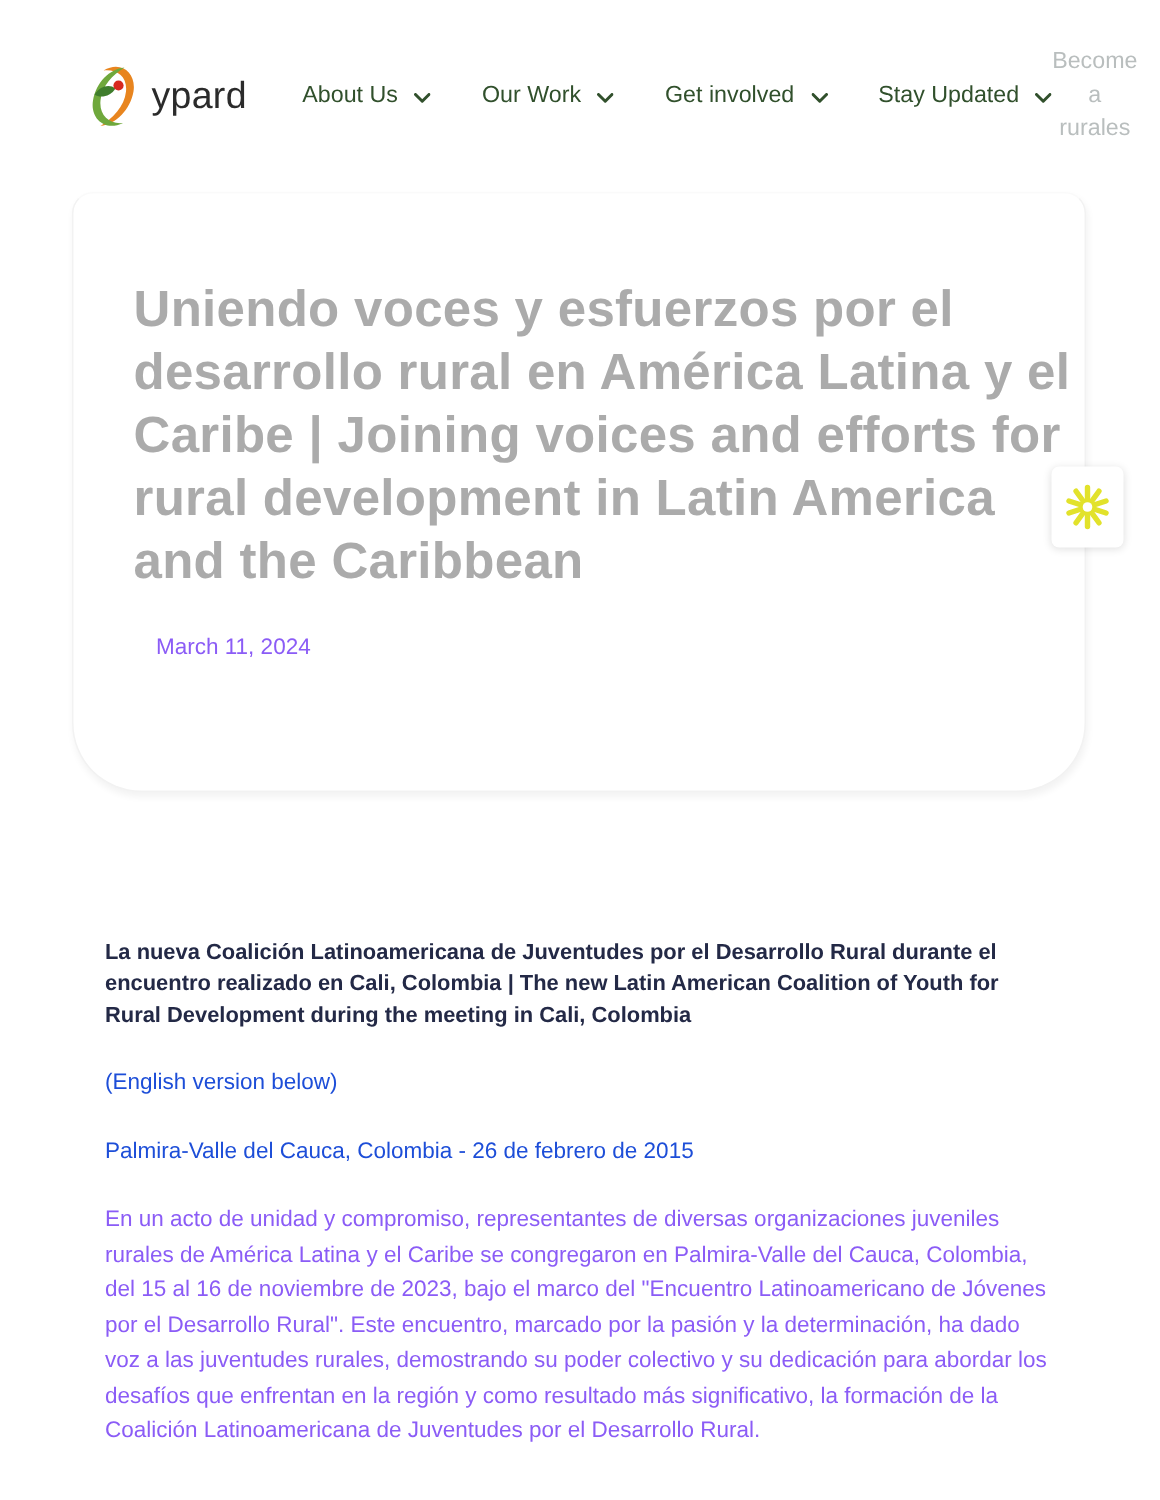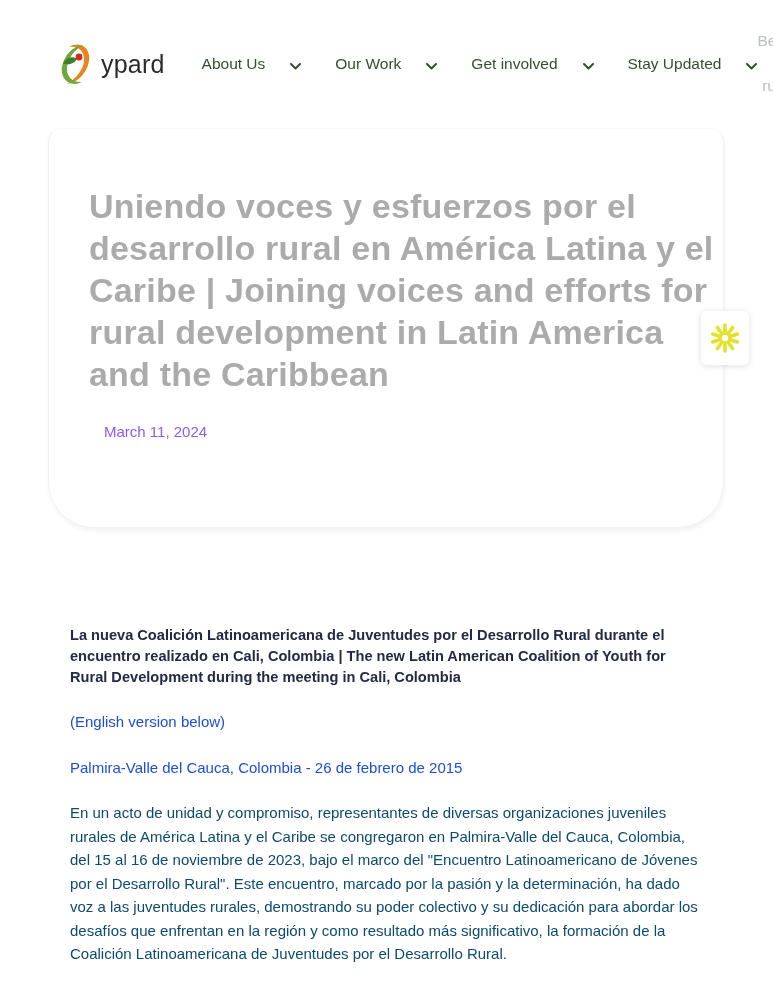--- a/index.html
+++ b/index.html
@@ -34,21 +34,21 @@
   }
   .main-nav {
     display: flex;
     align-items: center;
     margin-left: 37px;
     gap: 34px;
   }
   .nav-item {
     display: flex;
     align-items: center;
-    gap: 25px;
+    gap: 11px;
     text-decoration: none;
     color: #31502c;
     font-size: 15.5px;
     cursor: pointer;
     white-space: nowrap;
   }
   .chev { display: inline-block; margin-top: 2px; }
   .member-cta {
     margin-left: auto;
     width: 90px;
@@ -118,21 +118,21 @@
   .article p.body-line {
     margin-top: 22px;
     font-size: 15px;
     line-height: 23.5px;
     color: #1d4ed8;
   }
   .article p.body-par {
     margin-top: 22px;
     font-size: 15px;
     line-height: 23.5px;
-    color: #0c4a6e;
+    color: #8b5cf6;
   }
 </style>
 </head>
 <body>
 
 <header class="site-header">
   <a class="logo">
     <span style="display:inline-block;width:44px;height:46px;">
       <svg width="44" height="46" viewBox="0 0 44 46">
 

